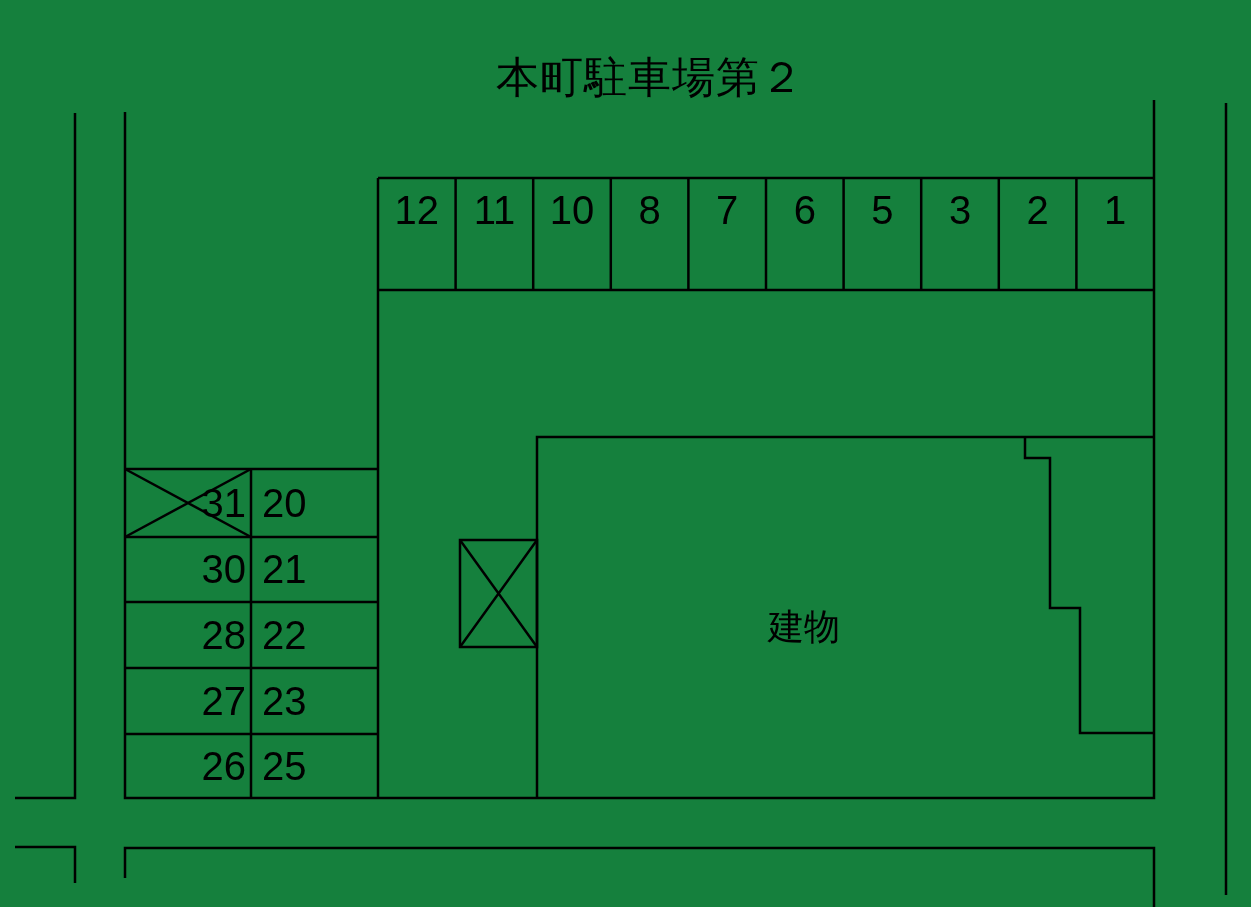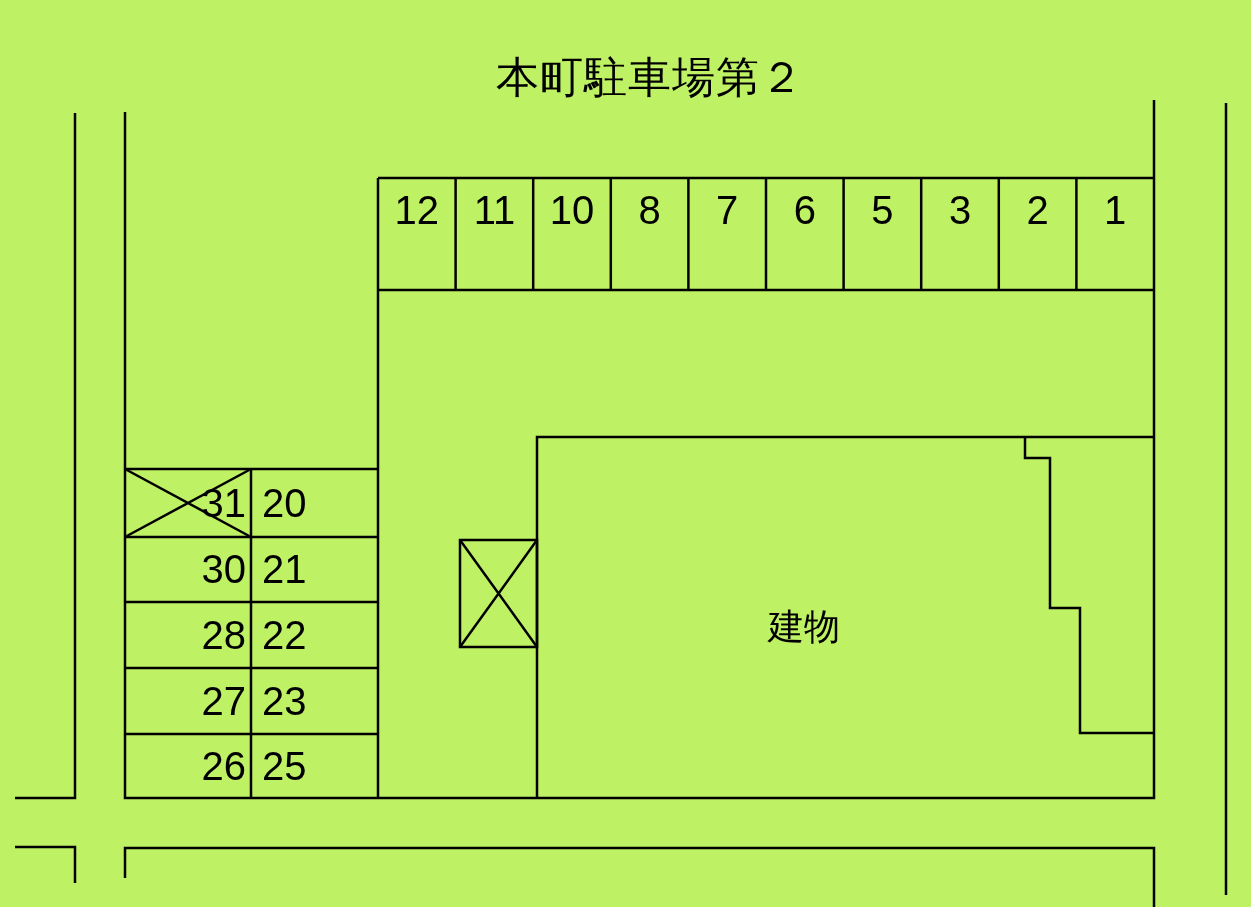--- a/index.html
+++ b/index.html
@@ -7,21 +7,21 @@
     padding: 0;
     background: #ffffff;
     width: 1251px;
     height: 907px;
     overflow: hidden;
   }
   .map-wrap {
     position: relative;
     width: 1251px;
     height: 907px;
-    background: #bef264;
+    background: #15803d;
   }
   svg { display: block; }
   .ln {
     stroke: #000000;
     stroke-width: 2.5;
     fill: none;
   }
   text {
     fill: #000000;
     font-family: "Liberation Sans", "DejaVu Sans", sans-serif;

